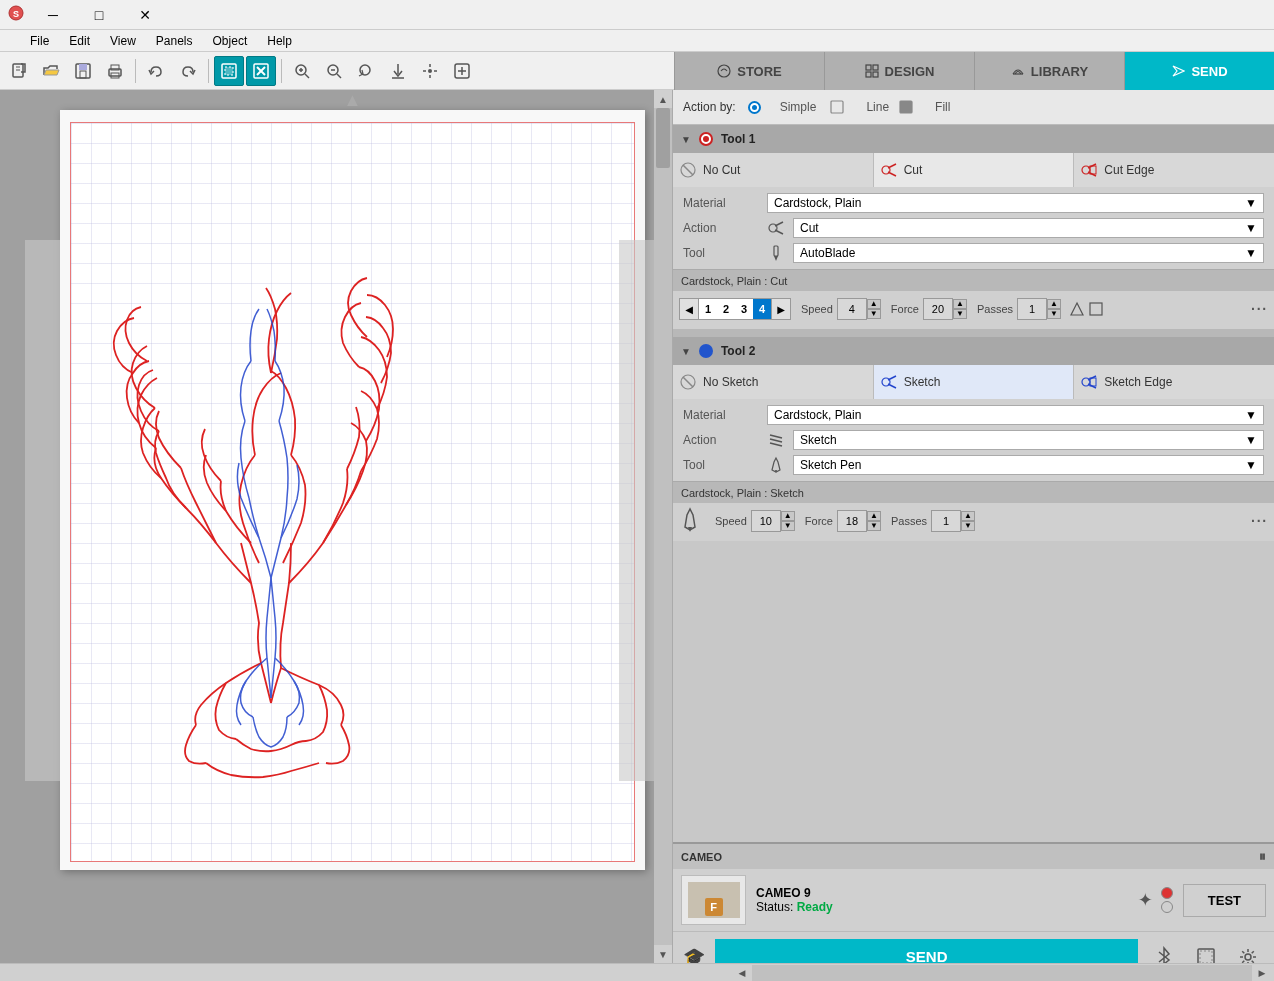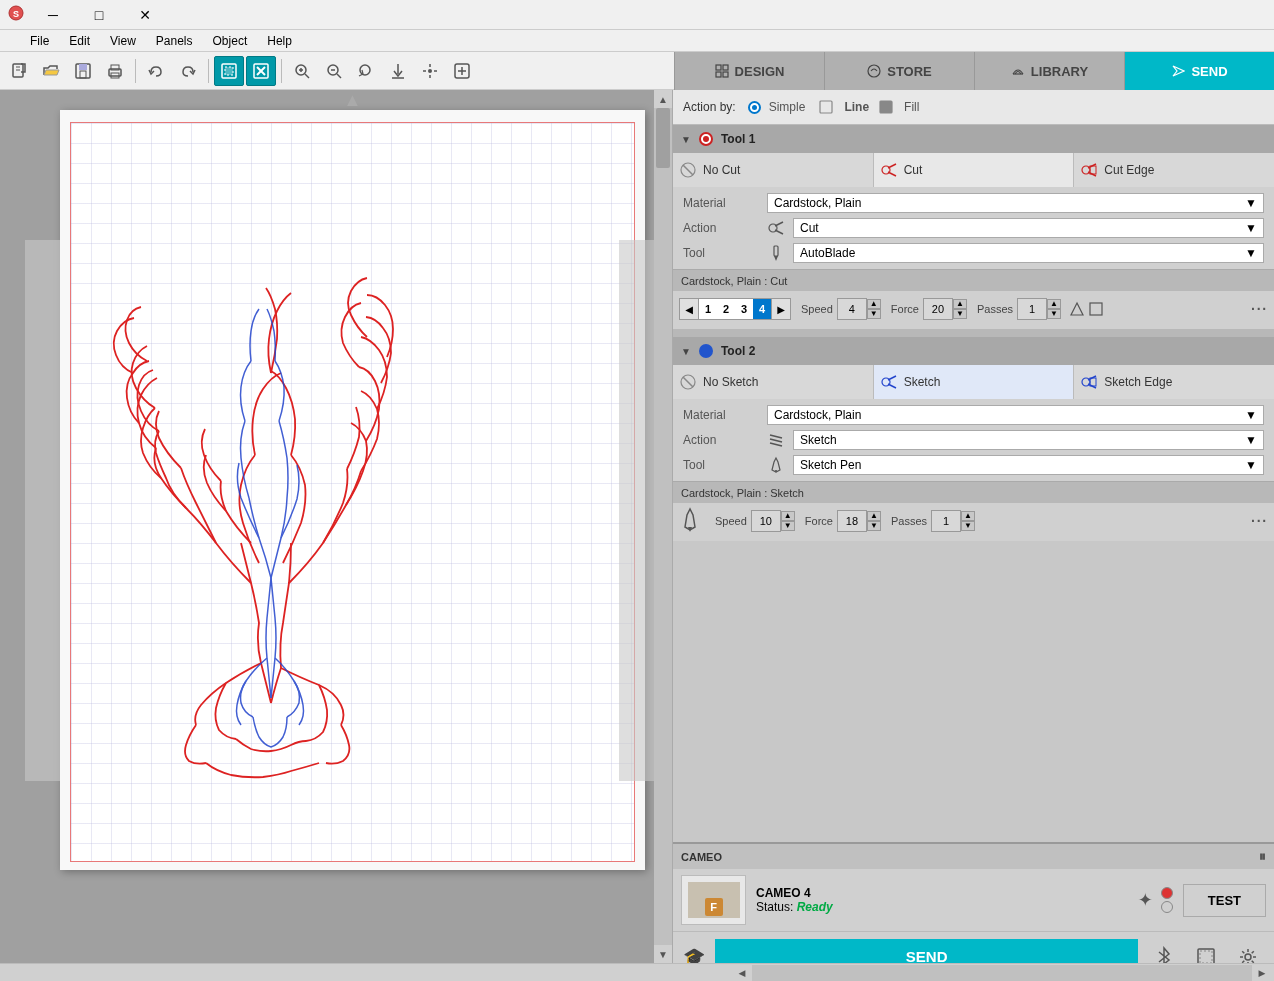--- a/index.html
+++ b/index.html
@@ -144,21 +144,21 @@
 
     #action-by-bar {
       background: #e8e8e8;
       height: 35px;
       display: flex; align-items: center;
       padding: 0 10px; gap: 12px;
       border-bottom: 1px solid #bbb;
       font-size: 12px; color: #555;
     }
     .radio-group { display: flex; align-items: center; gap: 6px; }
-    .radio-opt { display: flex; align-items: center; gap: 8px; cursor: pointer; }
+    .radio-opt { display: flex; align-items: center; gap: 19px; cursor: pointer; }
     .radio-circle {
       width: 13px; height: 13px; border-radius: 50%; border: 2px solid #888; background: white;
       display: flex; align-items: center; justify-content: center;
     }
     .radio-circle.checked::after {
       content: ''; width: 5px; height: 5px; background: #555; border-radius: 50%;
     }
     .radio-circle.active-blue { border-color: #0077cc; }
     .radio-circle.active-blue::after { background: #0077cc; }
 
@@ -285,21 +285,21 @@
       padding-bottom: 2px;
     }
     .device-label-f {
       background: #cc8833; color: white; font-size: 11px; font-weight: 700;
       width: 18px; height: 18px; display: flex; align-items: center; justify-content: center;
       border-radius: 2px;
     }
     .device-info { flex: 1; }
     .device-name { font-size: 12px; font-weight: 600; }
     .device-status { font-size: 12px; }
-    .status-ready { color: #00aa44; font-weight: 600; font-style: italic; }
+    .status-ready { color: #00aa44; font-weight: 600; }
     .device-controls { display: flex; align-items: center; gap: 8px; }
     .nav-arrows { font-size: 18px; color: #555; cursor: pointer; }
     .conn-dots { display: flex; flex-direction: column; gap: 2px; }
     .conn-dot {
       width: 12px; height: 12px; border-radius: 50%; border: 1px solid #888;
     }
     .conn-dot.red { background: #dd3333; }
     .conn-dot.outline { background: transparent; }
     .test-btn {
       background: #d0d0d0; border: 1px solid #aaa;
@@ -487,33 +487,33 @@
           <rect x="2" y="2" width="14" height="14" rx="2" fill="none" stroke="#555" stroke-width="1.5"></rect>
           <line x1="9" y1="5" x2="9" y2="13" stroke="#555" stroke-width="1.5"></line>
           <line x1="5" y1="9" x2="13" y2="9" stroke="#555" stroke-width="1.5"></line>
         </svg>
     </div>
   </div>
 
   <div id="topnav">
     <div class="nav-tab">
       <svg width="14" height="14" viewBox="0 0 14 14">
+          <circle cx="7" cy="7" r="6" fill="none" stroke="currentColor" stroke-width="1.2"></circle>
+          <path d="M4 7 Q7 3 10 7" fill="none" stroke="currentColor" stroke-width="1.2"></path>
+        </svg>
+      <span>STORE</span>
+    </div>
+    <div class="nav-tab">
+      <svg width="14" height="14" viewBox="0 0 14 14">
           <rect x="1" y="1" width="5" height="5" fill="none" stroke="currentColor" stroke-width="1.2"></rect>
           <rect x="8" y="1" width="5" height="5" fill="none" stroke="currentColor" stroke-width="1.2"></rect>
           <rect x="1" y="8" width="5" height="5" fill="none" stroke="currentColor" stroke-width="1.2"></rect>
           <rect x="8" y="8" width="5" height="5" fill="none" stroke="currentColor" stroke-width="1.2"></rect>
         </svg>
       <span>DESIGN</span>
-    </div>
-    <div class="nav-tab">
-      <svg width="14" height="14" viewBox="0 0 14 14">
-          <circle cx="7" cy="7" r="6" fill="none" stroke="currentColor" stroke-width="1.2"></circle>
-          <path d="M4 7 Q7 3 10 7" fill="none" stroke="currentColor" stroke-width="1.2"></path>
-        </svg>
-      <span>STORE</span>
     </div>
     <div class="nav-tab">
       <svg width="14" height="14" viewBox="0 0 14 14">
           <path d="M2 10 Q7 2 12 10" fill="none" stroke="currentColor" stroke-width="1.2"></path>
           <path d="M4 10 Q7 5 10 10" fill="none" stroke="currentColor" stroke-width="1.2"></path>
           <line x1="2" y1="10" x2="12" y2="10" stroke="currentColor" stroke-width="1.2"></line>
         </svg>
       <span>LIBRARY</span>
     </div>
     <div class="nav-tab active" style="background:#00b8c8;color:white;">
@@ -639,21 +639,21 @@
 
   <div id="right-panel">
 
     <div id="action-by-bar">
       <span style="color:#333;">Action by:</span>
       <div class="radio-group">
         <div class="radio-opt">
           <div class="radio-circle active-blue checked"></div>
           <span>Simple</span>
         </div>
-        <div class="radio-opt" style="margin-left:8px;font-weight:bold;">
+        <div class="radio-opt" style="margin-left:8px;">
           <svg width="14" height="14" viewBox="0 0 14 14">
               <rect x="1" y="1" width="12" height="12" rx="1" fill="none" stroke="#888" stroke-width="1.2"></rect>
             </svg>
           <span style="margin-left:3px;">Line</span>
         </div>
         <div class="radio-opt" style="margin-left:4px;">
           <svg width="14" height="14" viewBox="0 0 14 14">
               <rect x="1" y="1" width="12" height="12" rx="1" fill="#888" stroke="#888" stroke-width="1.2"></rect>
             </svg>
           <span style="margin-left:3px;">Fill</span>
@@ -906,21 +906,21 @@
         <span class="pause-btn">⏸</span>
       </div>
 
       <div id="cameo-device">
         <div class="device-thumb">
           <div class="device-thumb-inner">
             <div class="device-label-f">F</div>
           </div>
         </div>
         <div class="device-info">
-          <div class="device-name">CAMEO 4</div>
+          <div class="device-name">CAMEO 9</div>
           <div class="device-status">
             <span>Status:</span>
             <span class="status-ready">Ready</span>
           </div>
         </div>
         <div class="device-controls">
           <span class="nav-arrows">✦</span>
           <div class="conn-dots">
             <div class="conn-dot red"></div>
             <div class="conn-dot outline"></div>

